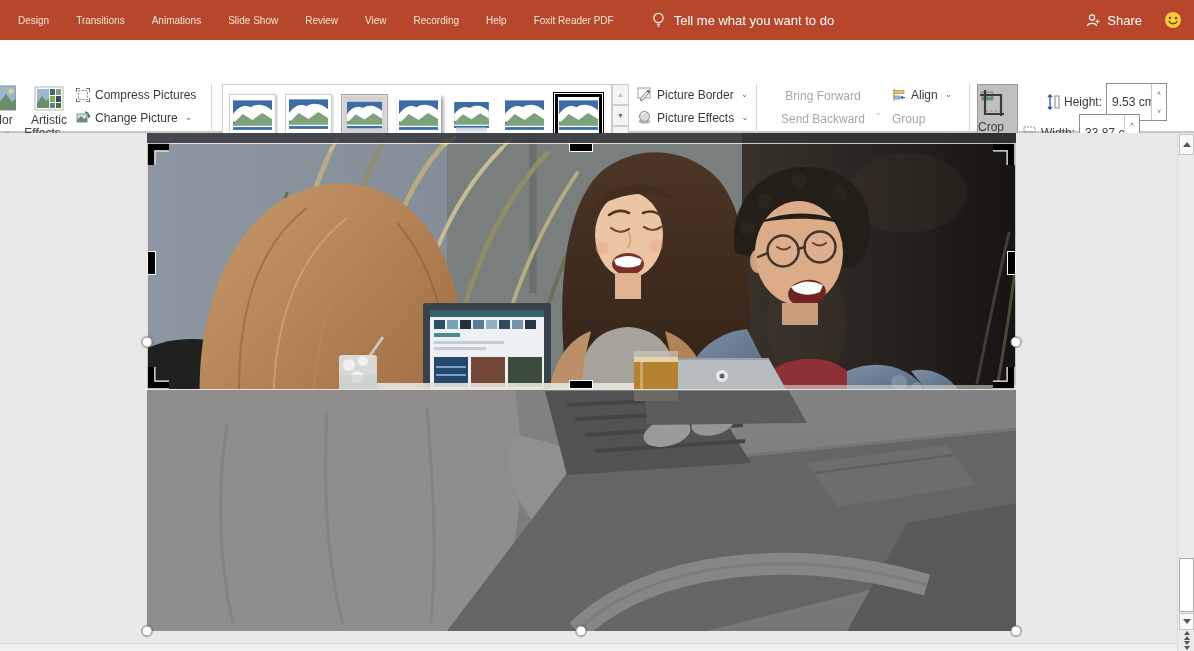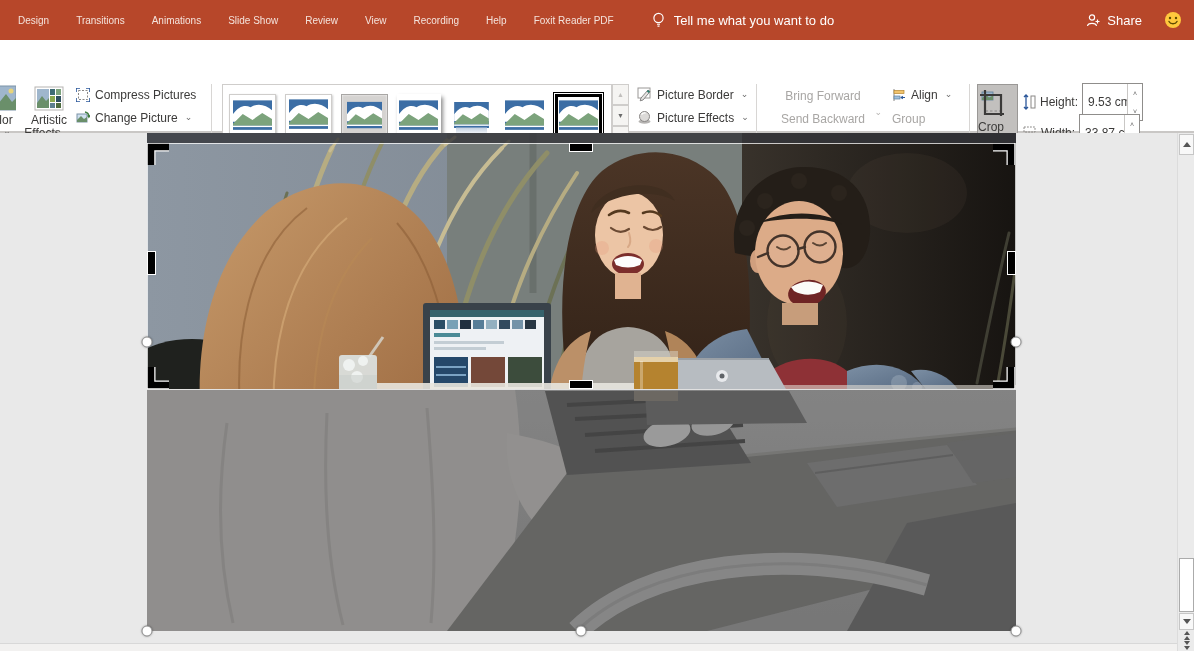--- a/index.html
+++ b/index.html
@@ -344,21 +344,21 @@
       <rect x="7" y="7" width="16" height="16" fill="none" stroke="#8a8886" stroke-dasharray="2.5,2"></rect>
       <rect x="4" y="4" width="11" height="8" fill="#9fb6cc" stroke="#5d7f9a" stroke-width="0.8"></rect>
       <path d="M4,10 L8,6.5 L11,9.5 L15,7.5 V12 H4 Z" fill="#6a8f6a"></path>
       <path d="M7,2 V26 H26" stroke="#3b3a39" stroke-width="2.2" fill="none"></path>
       <path d="M2,7 H23 V28" stroke="#3b3a39" stroke-width="2.2" fill="none"></path>
     </svg>
     <span class="lbl">Crop</span>
     <span class="chev">⌄</span>
   </div>
 
-  <div class="spinbox" style="left:1022px;top:51px;justify-content:center;">
+  <div class="spinbox" style="left:1046px;top:51px;justify-content:center;">
     <svg width="14" height="16" viewBox="0 0 14 16">
       <path d="M4,1 v14 M2,3 l2,-2 2,2 M2,13 l2,2 2,-2" stroke="#2b579a" stroke-width="1.3" fill="none"></path>
       <rect x="9" y="2" width="4" height="12" fill="none" stroke="#8a8886"></rect>
     </svg>
     <span>Height:</span>
     <span class="spinwrap">
       <input value="9.53 cm" style="">
       <span class="spinner">
         <div>˄</div>
         <div>˅</div>

